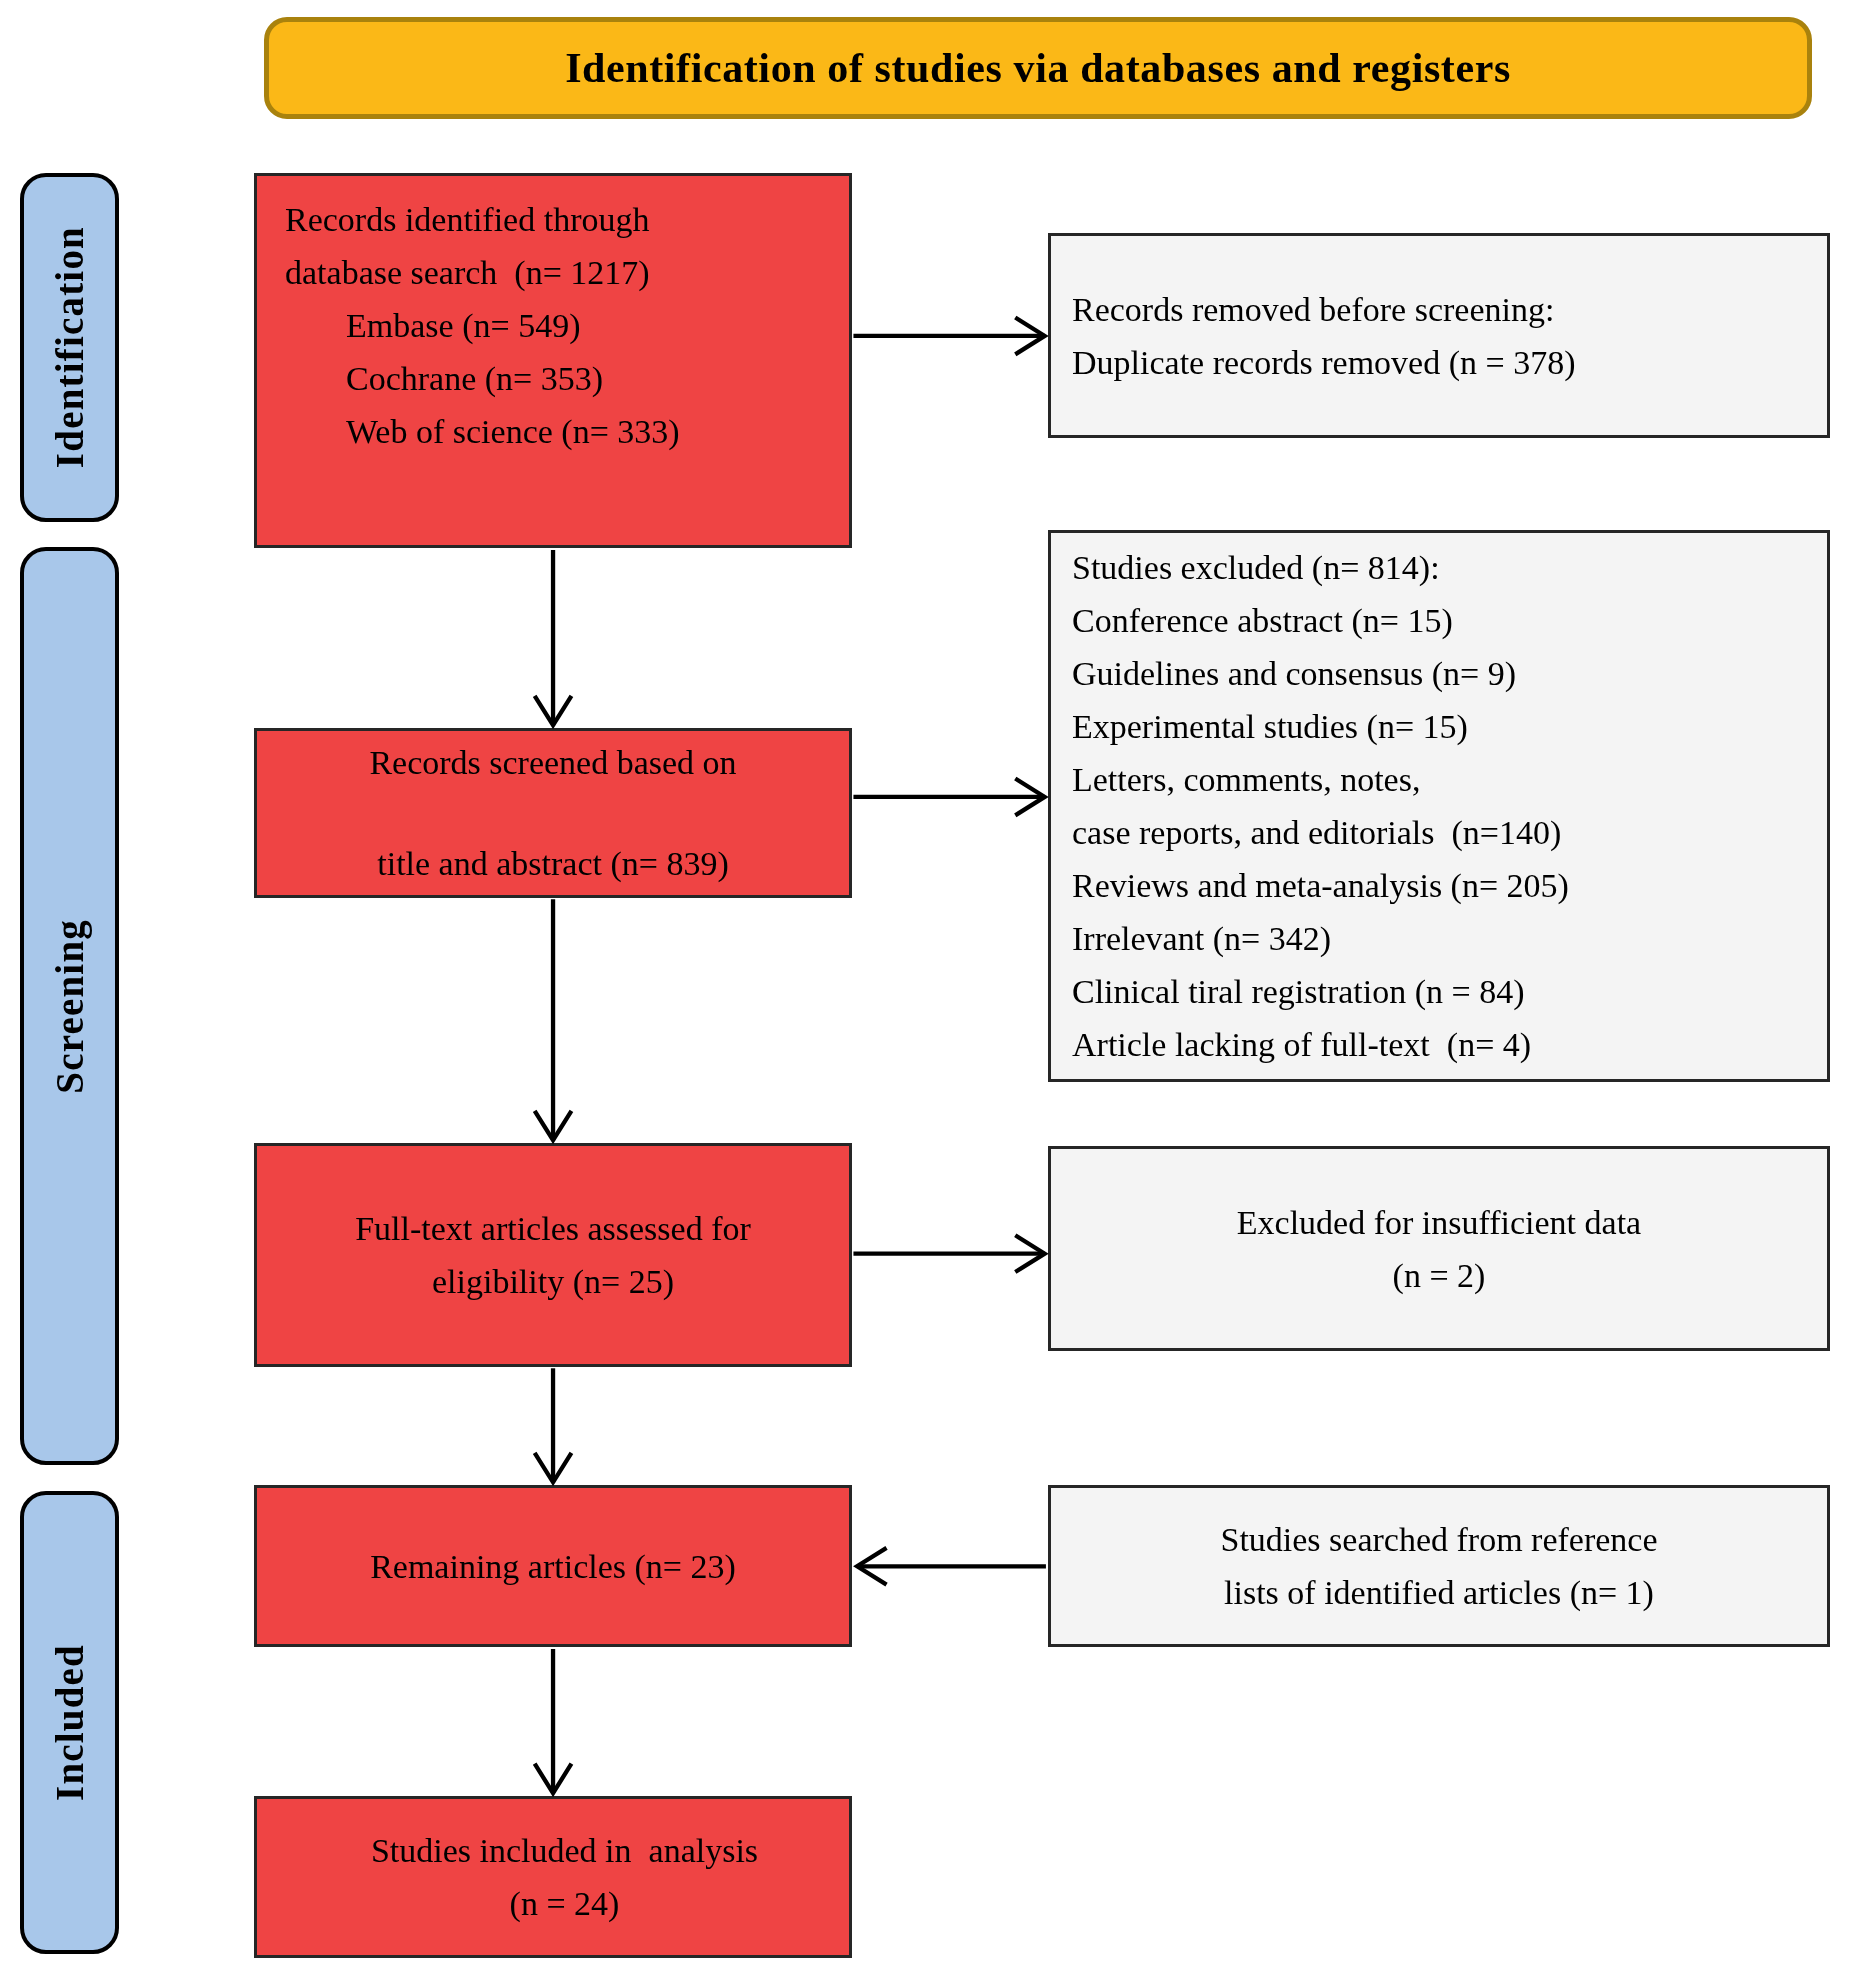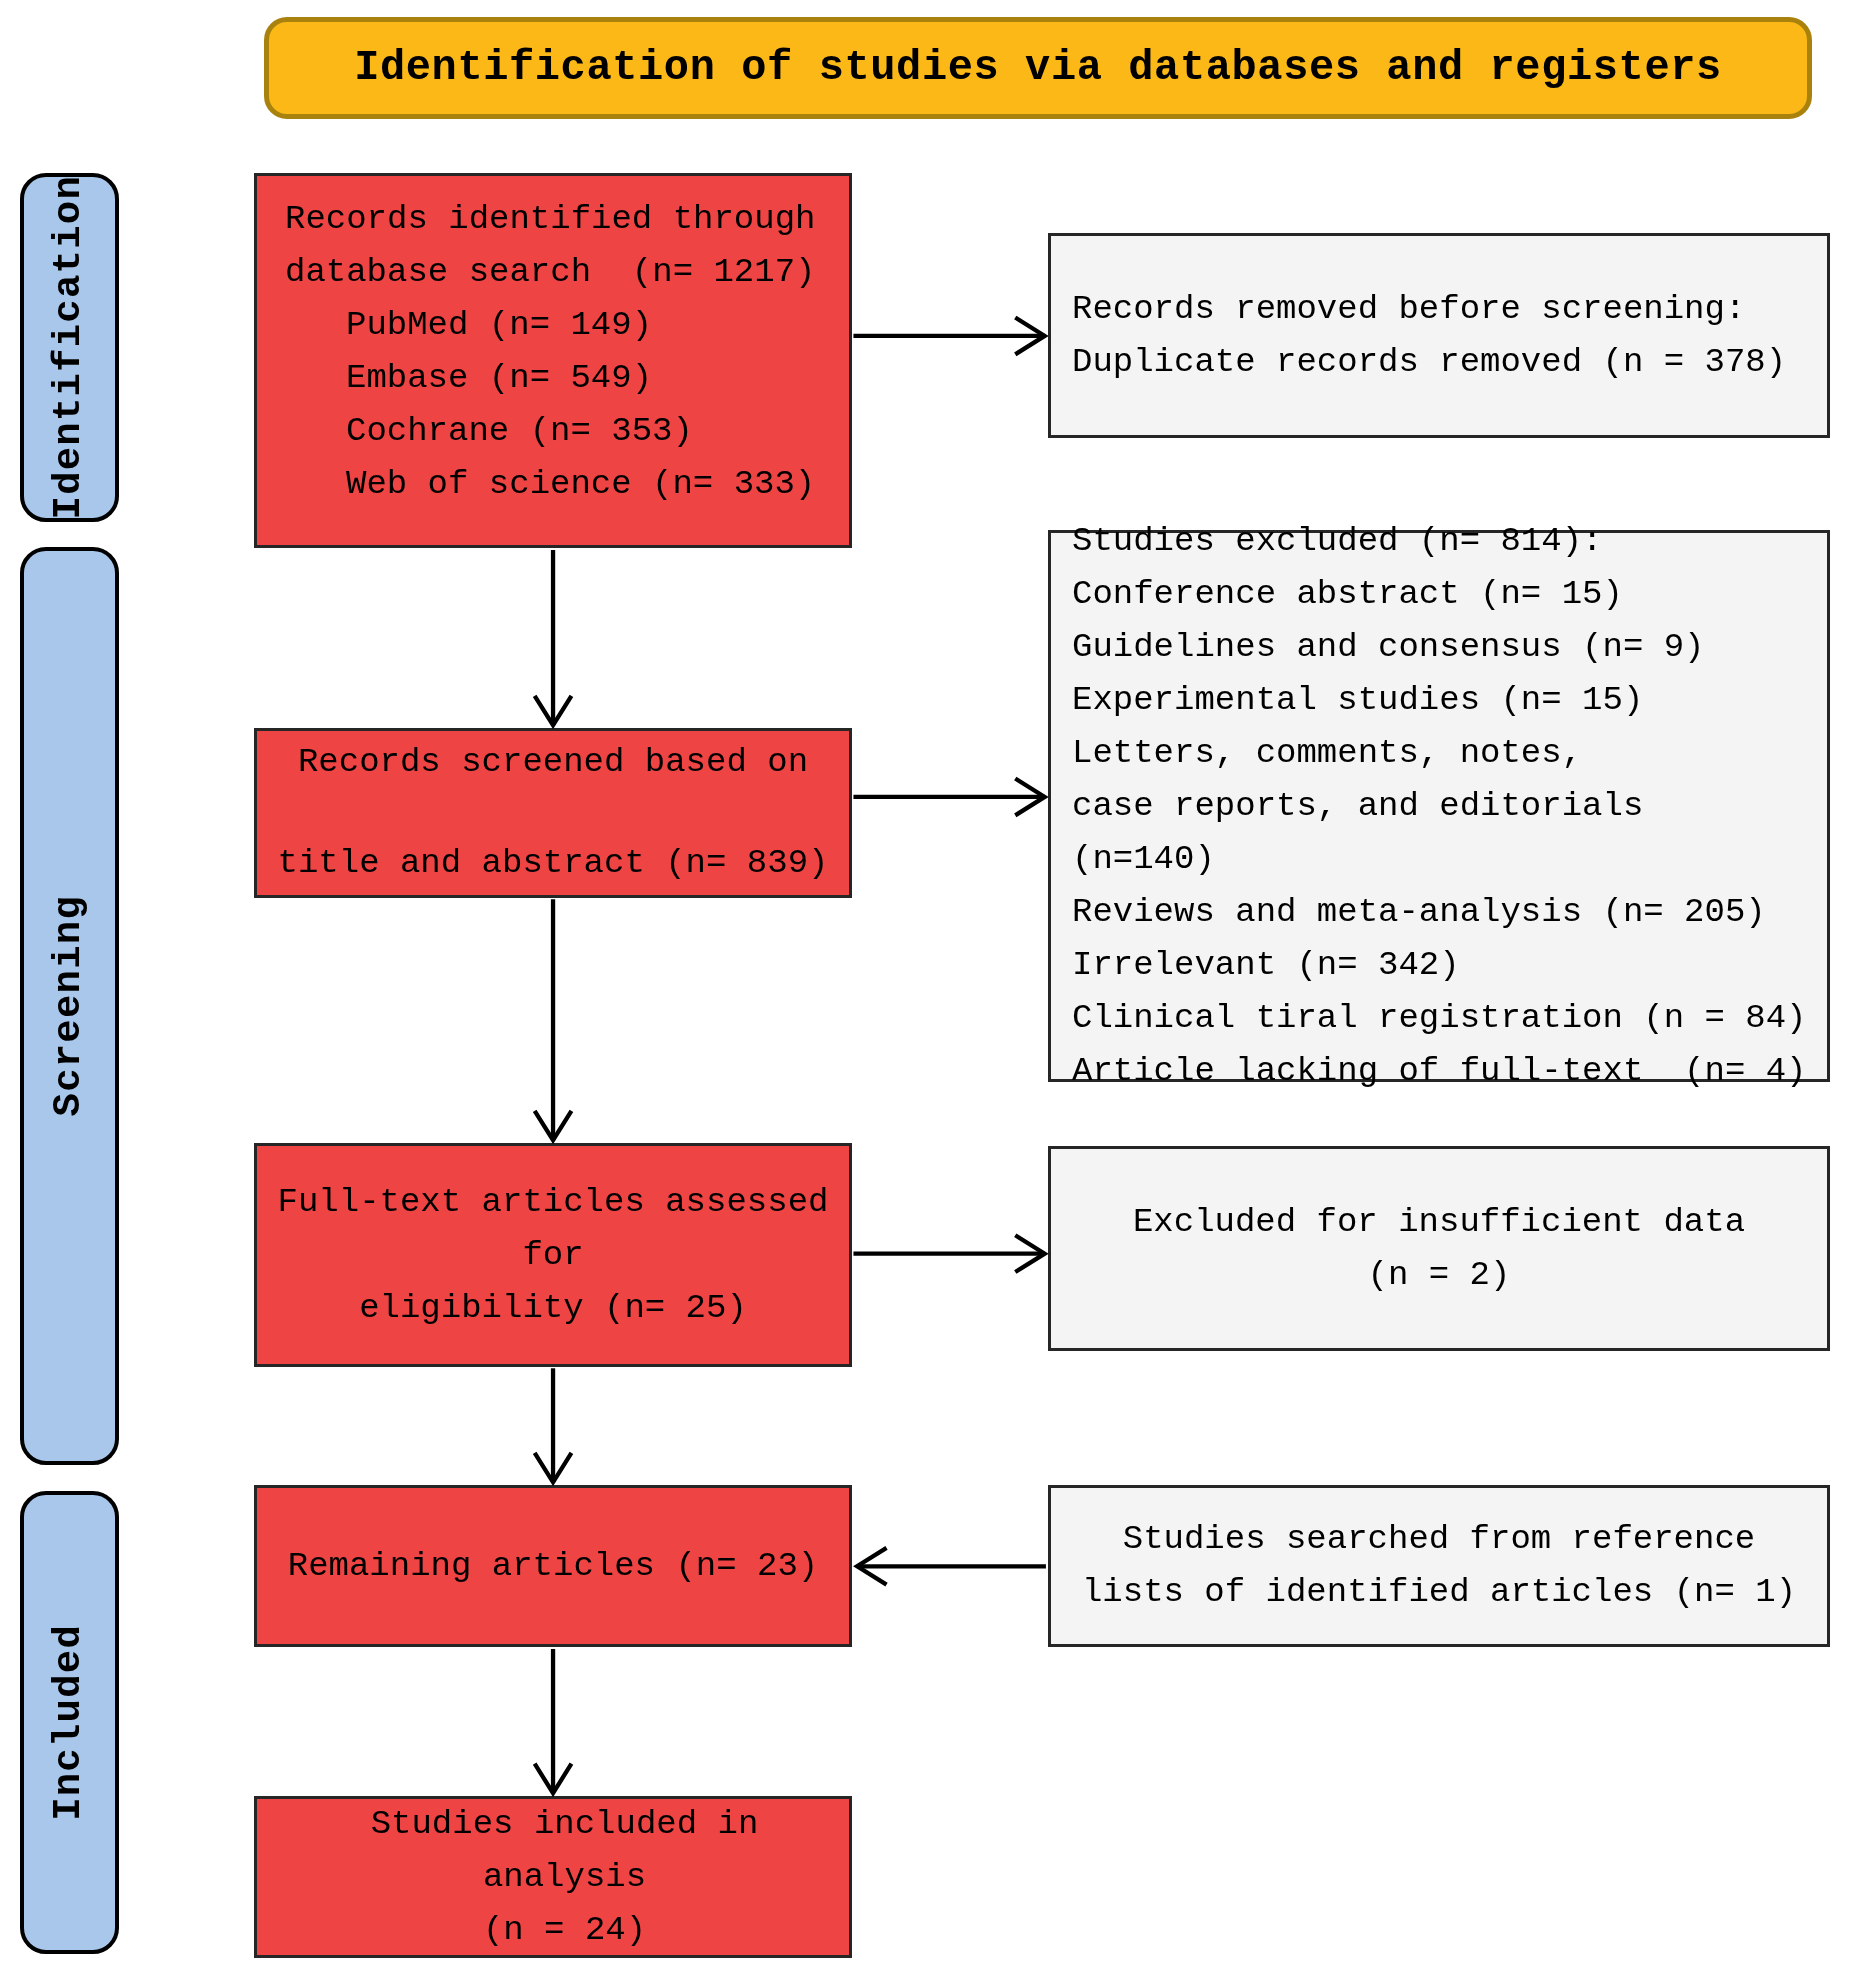--- a/index.html
+++ b/index.html
@@ -1,18 +1,18 @@
 <!DOCTYPE html>
 <html style="font-size:9.8px"><head>
 <meta charset="utf-8">
 <style>
   html,body{margin:0;padding:0;background:#ffffff;}
   #canvas{
     position:relative;width:1515px;height:1985px;background:#ffffff;
-    font-family:Liberation Mono, monospace;color:#000;
+    font-family:Liberation Serif, serif;color:#000;
   }
   .banner{
     position:absolute;left:264px;top:17px;width:1548px;height:102px;
     background:#FBB817;border:5.5px solid #A9820D;border-radius:23px;
     box-sizing:border-box;display:flex;align-items:center;justify-content:center;
     font-weight:bold;font-size:42px;letter-spacing:0.6px;
   }
   .stage{
     position:absolute;left:19.6px;width:99px;background:#A8C7EA;
     border:4.9px solid #000;border-radius:26px;box-sizing:border-box;
@@ -51,21 +51,20 @@
   <div class="stage" style="top:547px;height:918px;">
     <span>Screening</span>
   </div>
   <div class="stage" style="top:1491px;height:463px;">
     <span>Included</span>
   </div>
 
   <div class="box left-col topText" style="top:173px;height:375px;">
     <div class="line">Records identified through</div>
     <div class="line">database search  (n= 1217)</div>
-    <div class="line indent">PubMed (n= 149)</div>
     <div class="line indent">Embase (n= 549)</div>
     <div class="line indent">Cochrane (n= 353)</div>
     <div class="line indent">Web of science (n= 333)</div>
   </div>
 
   <div class="box left-col center" style="top:728px;height:170px;gap:48px;">
     <div class="line">Records screened based on</div>
     <div class="line">title and abstract (n= 839)</div>
   </div>
 

